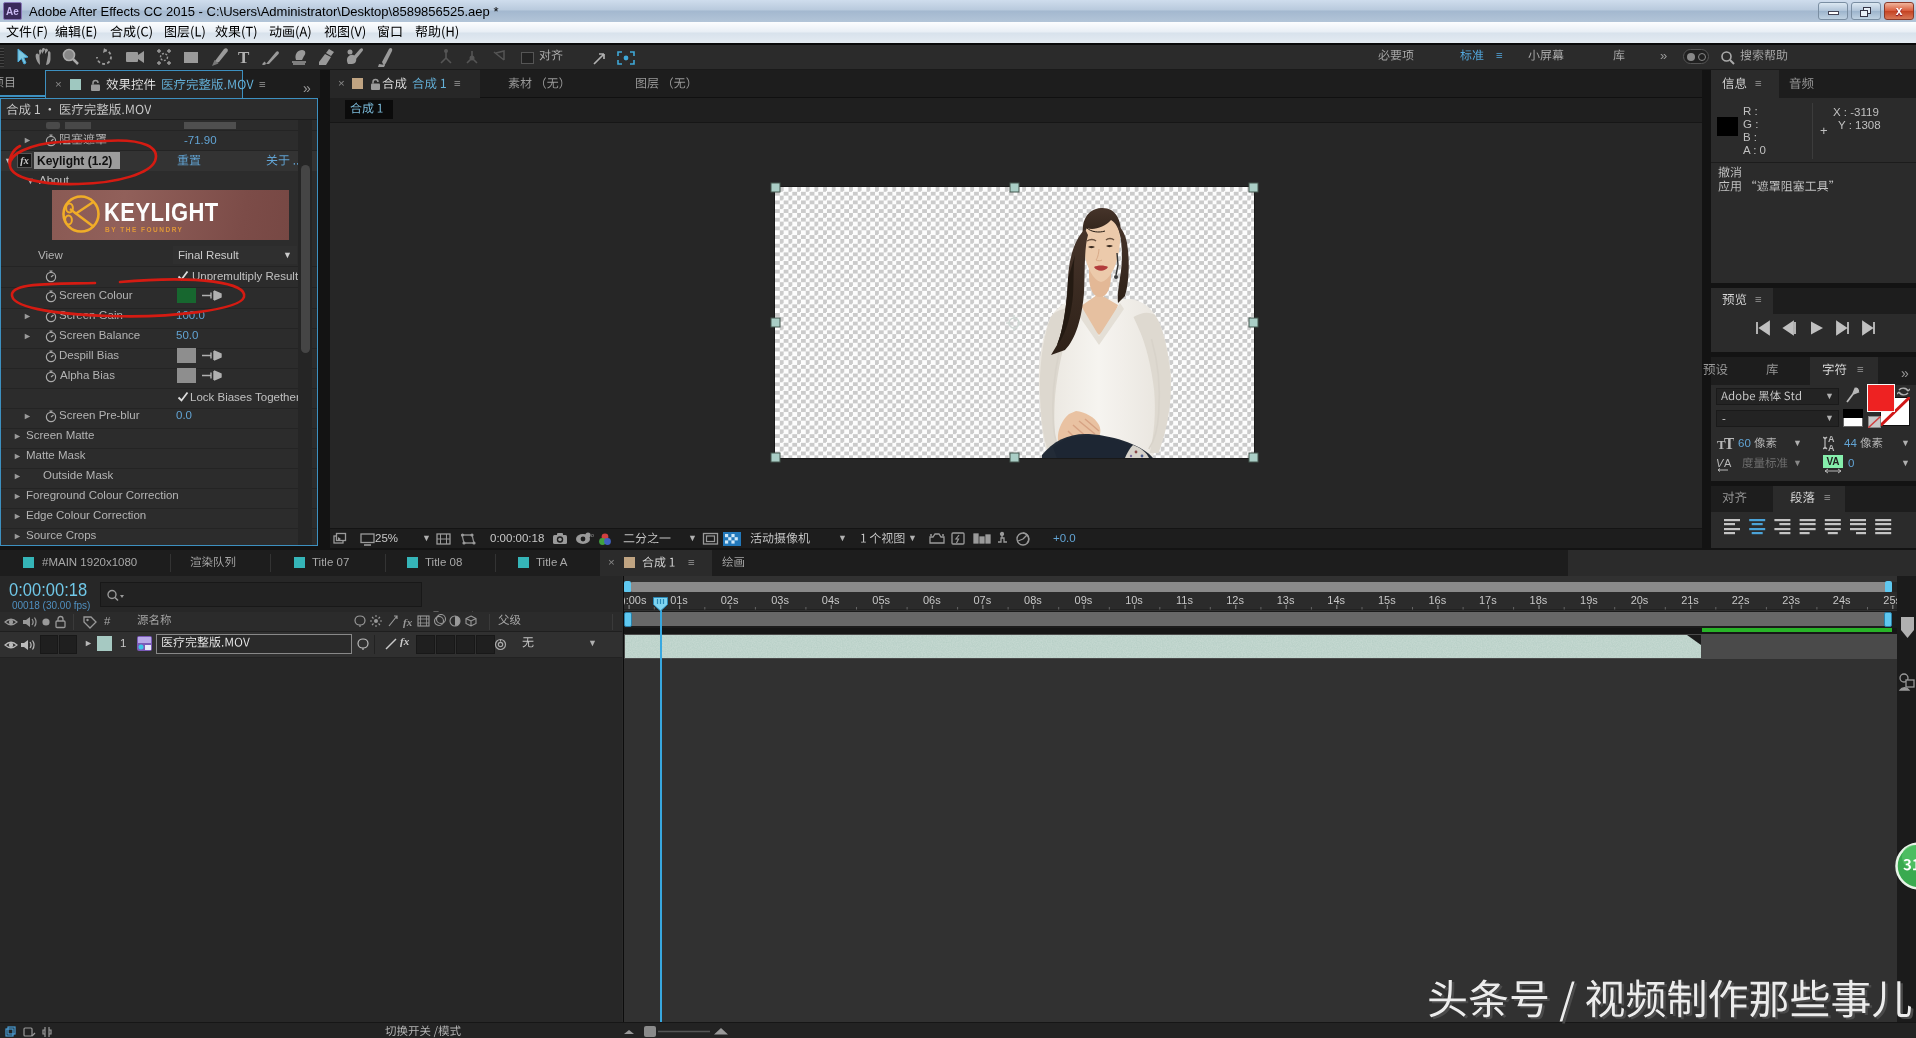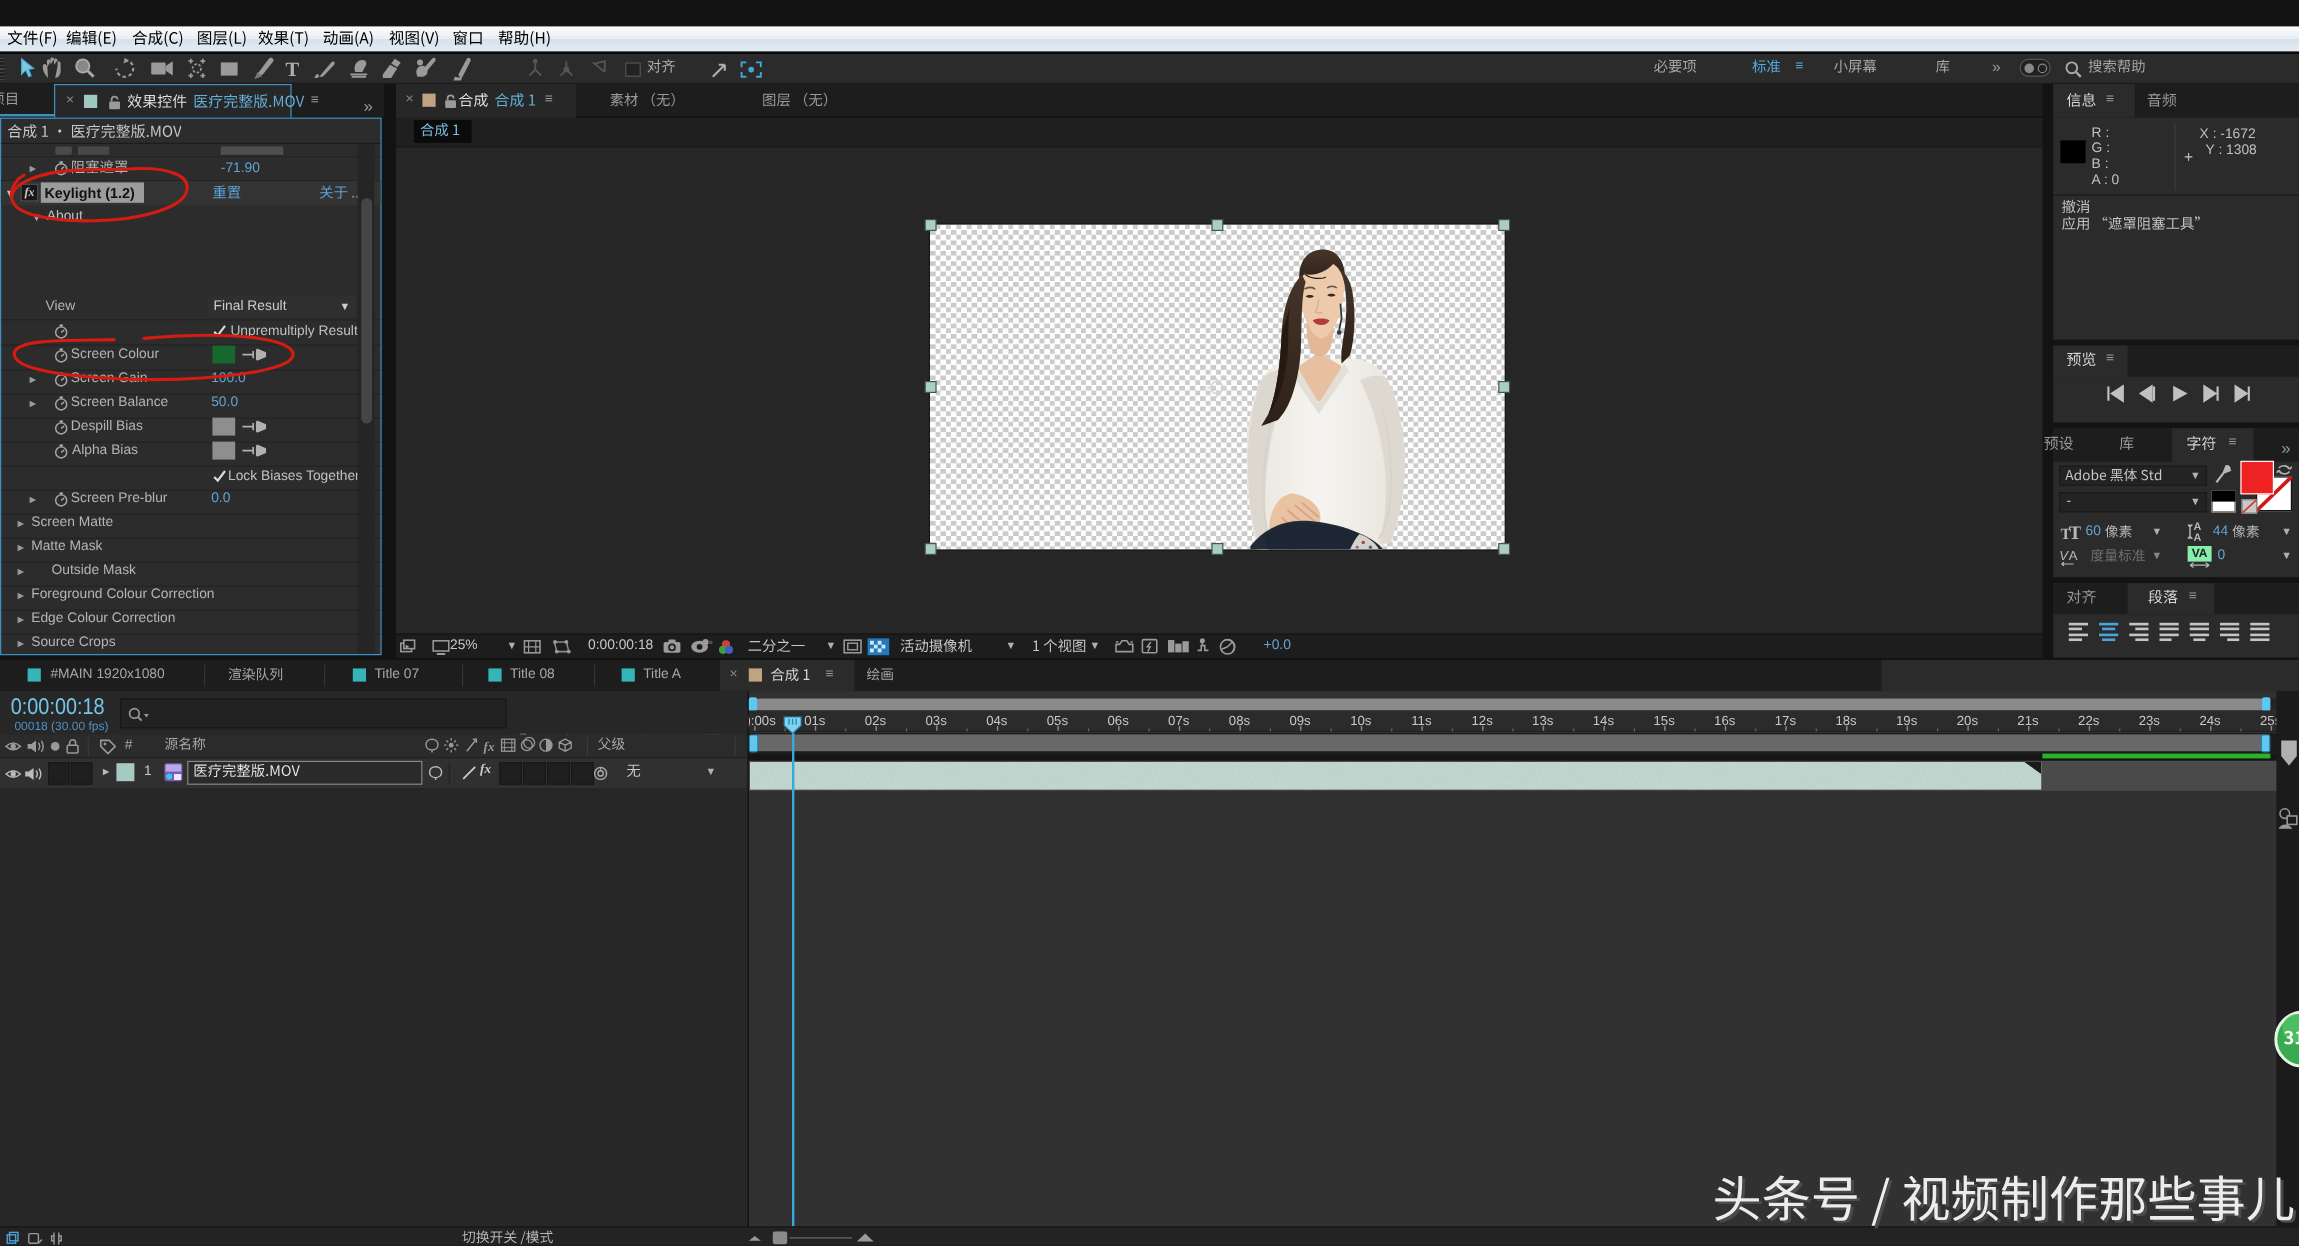--- a/index.html
+++ b/index.html
@@ -3,20 +3,32 @@
 *{margin:0;padding:0;box-sizing:border-box}
 html,body{width:1916px;height:1038px;overflow:hidden;background:#131313}
 #root{position:relative;width:1916px;height:1038px;font-family:"Liberation Sans",sans-serif}
 .ab{position:absolute}
 .t{position:absolute;font:11.5px "Liberation Sans",sans-serif;color:#b4b4b4;white-space:nowrap}
 .blue{color:#62a4d4}
 svg{display:block}
 </style></head><body>
 <div id="root">
 
+<div class="ab" style="left:0;top:0;width:1916px;height:22px;background:linear-gradient(#cfdded 0%,#b9cadd 45%,#a3b8cf 50%,#b3c5d8 100%)">
+ <div class="ab" style="left:3px;top:2px;width:19px;height:18px;background:#3a2a5a;border:1px solid #8878b8;border-radius:2px;color:#c8b8f0;font:bold 10px 'Liberation Sans';text-align:center;line-height:17px">Ae</div>
+ <div class="t" style="left:29px;top:4px;color:#000;font-size:13px">Adobe After Effects CC 2015 - C:\Users\Administrator\Desktop\8589856525.aep *</div>
+ <div class="ab" style="left:1818px;top:2px;width:30px;height:18px;background:linear-gradient(#dce8f2,#b0c4d8 49%,#9cb4cc 51%,#c0d2e2);border:1px solid #7a8ea2;border-radius:3px">
+   <div class="ab" style="left:9px;top:8px;width:11px;height:4px;background:#fff;border:1px solid #445"></div>
+      </div>
+ <div class="ab" style="left:1851px;top:2px;width:30px;height:18px;background:linear-gradient(#dce8f2,#b0c4d8 49%,#9cb4cc 51%,#c0d2e2);border:1px solid #7a8ea2;border-radius:3px">
+   <div class="ab" style="left:11px;top:4px;width:8px;height:7px;border:1px solid #334;background:#e8f0f8"></div>
+   <div class="ab" style="left:8px;top:7px;width:8px;height:7px;border:1px solid #334;background:#e8f0f8"></div>
+      </div>
+ <div class="ab" style="left:1884px;top:2px;width:30px;height:18px;background:linear-gradient(#f0b49c,#d85c3c 49%,#c44222 51%,#d87858);border:1px solid #8a3a2a;border-radius:3px;color:#fff;font:bold 12px 'Liberation Sans';text-align:center;line-height:16px;text-shadow:0 1px 1px #702">x</div>
+</div>
 
 <div class="ab" style="left:0;top:22px;width:1916px;height:21px;background:linear-gradient(#fcfdfe,#e8eef5 48%,#d8e2ec 52%,#e4ebf2)">
 <svg style="position:absolute;left:6px;top:3px" width="42.0" height="15.6" viewBox="0 0 42.0 15.6">
         <path transform="translate(0,11.4) scale(0.013000)" fill="#000" d="M423 -823C453 -774 485 -707 497 -666L580 -693C566 -734 531 -799 501 -847ZM50 -664V-590H206C265 -438 344 -307 447 -200C337 -108 202 -40 36 7C51 25 75 60 83 78C250 24 389 -48 502 -146C615 -46 751 28 915 73C928 52 950 20 967 4C807 -36 671 -107 560 -201C661 -304 738 -432 796 -590H954V-664ZM504 -253C410 -348 336 -462 284 -590H711C661 -455 592 -344 504 -253Z M1317 -341V-268H1604V80H1679V-268H1953V-341H1679V-562H1909V-635H1679V-828H1604V-635H1470C1483 -680 1494 -728 1504 -775L1432 -790C1409 -659 1367 -530 1309 -447C1327 -438 1359 -420 1373 -409C1400 -451 1425 -504 1446 -562H1604V-341ZM1268 -836C1214 -685 1126 -535 1032 -437C1045 -420 1067 -381 1075 -363C1107 -397 1137 -437 1167 -480V78H1239V-597C1277 -667 1311 -741 1339 -815Z M2239 196 2295 171C2209 29 2168 -141 2168 -311C2168 -480 2209 -649 2295 -792L2239 -818C2147 -668 2092 -507 2092 -311C2092 -114 2147 47 2239 196Z M2439 0H2531V-329H2811V-407H2531V-655H2861V-733H2439Z M2989 196C3081 47 3136 -114 3136 -311C3136 -507 3081 -668 2989 -818L2932 -792C3018 -649 3061 -480 3061 -311C3061 -141 3018 29 2932 171Z"></path>
       </svg>
 <svg style="position:absolute;left:55px;top:3px" width="42.4" height="15.6" viewBox="0 0 42.4 15.6">
         <path transform="translate(0,11.4) scale(0.013000)" fill="#000" d="M40 -54 58 15C140 -18 245 -61 346 -103L332 -163C223 -121 114 -79 40 -54ZM61 -423C75 -430 98 -435 205 -450C167 -386 132 -335 116 -316C87 -278 66 -252 45 -248C53 -230 64 -196 68 -182C87 -194 118 -204 339 -255C336 -271 333 -298 334 -317L167 -282C238 -374 307 -486 364 -597L303 -632C286 -593 265 -554 245 -517L133 -505C190 -593 246 -706 287 -815L215 -840C179 -719 112 -587 91 -554C71 -520 55 -496 38 -491C46 -473 57 -438 61 -423ZM624 -350V-202H541V-350ZM675 -350H746V-202H675ZM481 -412V72H541V-143H624V47H675V-143H746V46H797V-143H871V7C871 14 868 16 861 17C854 17 836 17 814 16C822 32 829 56 831 73C867 73 890 71 908 62C926 52 930 35 930 8V-413L871 -412ZM797 -350H871V-202H797ZM605 -826C621 -798 637 -762 648 -732H414V-515C414 -361 405 -139 314 21C329 28 360 50 372 63C465 -99 482 -335 483 -498H920V-732H729C717 -765 697 -811 675 -846ZM483 -668H850V-561H483Z M1551 -751H1819V-650H1551ZM1482 -808V-594H1892V-808ZM1081 -332C1089 -340 1119 -346 1153 -346H1244V-202L1040 -167L1056 -94L1244 -132V76H1313V-146L1427 -169L1423 -234L1313 -214V-346H1405V-414H1313V-568H1244V-414H1148C1176 -483 1204 -565 1228 -650H1412V-722H1247C1255 -756 1263 -791 1269 -825L1196 -840C1191 -801 1183 -761 1174 -722H1047V-650H1157C1136 -570 1115 -504 1105 -479C1088 -435 1075 -403 1058 -398C1066 -380 1077 -346 1081 -332ZM1815 -472V-386H1560V-472ZM1400 -76 1412 -8 1815 -40V80H1885V-46L1959 -52L1960 -115L1885 -110V-472H1953V-535H1423V-472H1491V-82ZM1815 -329V-242H1560V-329ZM1815 -185V-105L1560 -86V-185Z M2239 196 2295 171C2209 29 2168 -141 2168 -311C2168 -480 2209 -649 2295 -792L2239 -818C2147 -668 2092 -507 2092 -311C2092 -114 2147 47 2239 196Z M2439 0H2872V-79H2531V-346H2809V-425H2531V-655H2861V-733H2439Z M3026 196C3118 47 3173 -114 3173 -311C3173 -507 3118 -668 3026 -818L2969 -792C3055 -649 3098 -480 3098 -311C3098 -141 3055 29 2969 171Z"></path>
       </svg>
 <svg style="position:absolute;left:110px;top:3px" width="43.1" height="15.6" viewBox="0 0 43.1 15.6">
         <path transform="translate(0,11.4) scale(0.013000)" fill="#000" d="M517 -843C415 -688 230 -554 40 -479C61 -462 82 -433 94 -413C146 -436 198 -463 248 -494V-444H753V-511C805 -478 859 -449 916 -422C927 -446 950 -473 969 -490C810 -557 668 -640 551 -764L583 -809ZM277 -513C362 -569 441 -636 506 -710C582 -630 662 -567 749 -513ZM196 -324V78H272V22H738V74H817V-324ZM272 -48V-256H738V-48Z M1544 -839C1544 -782 1546 -725 1549 -670H1128V-389C1128 -259 1119 -86 1036 37C1054 46 1086 72 1099 87C1191 -45 1206 -247 1206 -388V-395H1389C1385 -223 1380 -159 1367 -144C1359 -135 1350 -133 1335 -133C1318 -133 1275 -133 1229 -138C1241 -119 1249 -89 1250 -68C1299 -65 1345 -65 1371 -67C1398 -70 1415 -77 1431 -96C1452 -123 1457 -208 1462 -433C1462 -443 1463 -465 1463 -465H1206V-597H1554C1566 -435 1590 -287 1628 -172C1562 -96 1485 -34 1396 13C1412 28 1439 59 1451 75C1528 29 1597 -26 1658 -92C1704 11 1764 73 1841 73C1918 73 1946 23 1959 -148C1939 -155 1911 -172 1894 -189C1888 -56 1876 -4 1847 -4C1796 -4 1751 -61 1714 -159C1788 -255 1847 -369 1890 -500L1815 -519C1783 -418 1740 -327 1686 -247C1660 -344 1641 -463 1630 -597H1951V-670H1626C1623 -725 1622 -781 1622 -839ZM1671 -790C1735 -757 1812 -706 1850 -670L1897 -722C1858 -756 1779 -805 1716 -836Z M2239 196 2295 171C2209 29 2168 -141 2168 -311C2168 -480 2209 -649 2295 -792L2239 -818C2147 -668 2092 -507 2092 -311C2092 -114 2147 47 2239 196Z M2715 13C2810 13 2882 -25 2940 -92L2889 -151C2842 -99 2789 -68 2719 -68C2579 -68 2491 -184 2491 -369C2491 -552 2584 -665 2722 -665C2785 -665 2833 -637 2872 -596L2922 -656C2880 -703 2810 -746 2721 -746C2535 -746 2396 -603 2396 -366C2396 -128 2532 13 2715 13Z M3075 196C3167 47 3222 -114 3222 -311C3222 -507 3167 -668 3075 -818L3018 -792C3104 -649 3147 -480 3147 -311C3147 -141 3104 29 3018 171Z"></path>
@@ -175,20 +187,31 @@
   <svg style="position:absolute;left:176px;top:55px" width="24.0" height="14.4" viewBox="0 0 24.0 14.4">
           <path transform="translate(0,10.6) scale(0.012000)" fill="#62a4d4" d="M159 -540V-229H459V-160H127V-100H459V-13H52V48H949V-13H534V-100H886V-160H534V-229H848V-540H534V-601H944V-663H534V-740C651 -749 761 -761 847 -776L807 -834C649 -806 366 -787 133 -781C140 -766 148 -739 149 -722C247 -724 354 -728 459 -734V-663H58V-601H459V-540ZM232 -360H459V-284H232ZM534 -360H772V-284H534ZM232 -486H459V-411H232ZM534 -486H772V-411H534Z M1651 -748H1820V-658H1651ZM1417 -748H1582V-658H1417ZM1189 -748H1348V-658H1189ZM1190 -427V-6H1057V50H1945V-6H1808V-427H1495L1509 -486H1922V-545H1520L1531 -603H1895V-802H1117V-603H1454L1446 -545H1068V-486H1436L1424 -427ZM1262 -6V-68H1734V-6ZM1262 -275H1734V-217H1262ZM1262 -320V-376H1734V-320ZM1262 -172H1734V-113H1262Z"></path>
         </svg>
   <svg style="position:absolute;left:265px;top:55px" width="36.7" height="14.4" viewBox="0 0 36.7 14.4">
           <path transform="translate(0,10.6) scale(0.012000)" fill="#62a4d4" d="M224 -799C265 -746 307 -675 324 -627H129V-552H461V-430C461 -412 460 -393 459 -374H68V-300H444C412 -192 317 -77 48 13C68 30 93 62 102 79C360 -11 470 -127 515 -243C599 -88 729 21 907 74C919 51 942 18 960 1C777 -44 640 -152 565 -300H935V-374H544L546 -429V-552H881V-627H683C719 -681 759 -749 792 -809L711 -836C686 -774 640 -687 600 -627H326L392 -663C373 -710 330 -780 287 -831Z M1124 -769V-694H1470V-441H1055V-366H1470V-30C1470 -9 1462 -3 1440 -3C1418 -2 1341 -1 1259 -4C1271 18 1285 53 1290 75C1393 75 1459 74 1496 61C1534 49 1549 25 1549 -30V-366H1946V-441H1549V-694H1876V-769Z M2363 13C2399 13 2429 -15 2429 -56C2429 -98 2399 -126 2363 -126C2326 -126 2297 -98 2297 -56C2297 -15 2326 13 2363 13Z M2641 13C2677 13 2707 -15 2707 -56C2707 -98 2677 -126 2641 -126C2604 -126 2575 -98 2575 -56C2575 -15 2604 13 2641 13Z M2919 13C2955 13 2985 -15 2985 -56C2985 -98 2955 -126 2919 -126C2882 -126 2853 -98 2853 -56C2853 -15 2882 13 2919 13Z"></path>
         </svg>
 
   <div class="t" style="left:25px;top:77px;color:#b0b0b0;font-size:9px">▼</div>
   <div class="t" style="left:38px;top:75px;color:#c0c0c0">About</div>
 
+  <div class="ab" style="left:51px;top:91px;width:237px;height:50px;background:linear-gradient(100deg,#8a5a54,#91605a 30%,#7c4c48 80%,#774844)">
+   <svg class="ab" style="left:8px;top:3px" width="44" height="44" viewBox="0 0 44 44" fill="none" stroke="#f0ad28" stroke-width="2.6">
+    <circle cx="21" cy="21" r="17.5"></circle>
+    <path d="M34 8.5 L16 20.5 L34 34" stroke-width="2.4"></path>
+    <path d="M16 20.5 L10 16" stroke-width="2.2"></path>
+    <ellipse cx="9.5" cy="15" rx="3.4" ry="4.6" stroke-width="2"></ellipse>
+    <ellipse cx="8.5" cy="27" rx="3.4" ry="4.6" stroke-width="2"></ellipse>
+   </svg>
+   <div class="t" style="left:52px;top:8px;color:#fdfdfd;font-size:25px;font-weight:bold;letter-spacing:.5px;transform:scaleX(.88);transform-origin:0 0">KEYLIGHT</div>
+   <div class="t" style="left:53px;top:36px;color:#e09838;font-size:6.5px;font-weight:bold;letter-spacing:1.5px">BY THE FOUNDRY</div>
+  </div>
 
   <div class="t" style="left:37px;top:150px">View</div>
   <div class="ab" style="left:172px;top:147px;width:124px;height:18px;background:#2f2f2f"></div>
   <div class="t" style="left:177px;top:150px;color:#ccc">Final Result</div>
   <div class="t" style="left:282px;top:151px;color:#ccc;font-size:9px">▼</div>
   <div class="ab" style="left:0;top:167px;width:316px;height:1px;background:#242424"></div>
 
   <svg class="ab" style="left:44px;top:171px" width="12" height="13" viewBox="0 0 12 13">
           <circle cx="6" cy="7" r="4.6" stroke="#aaa" fill="none" stroke-width="1.2"></circle>
           <path d="M4.5 1 h3 M6 1 v2 M6 7 L8.5 5" stroke="#aaa" stroke-width="1.2" fill="none"></path>
@@ -500,21 +523,21 @@
  <div class="t" style="left:44px;top:7px;color:#9a9a9a">≡</div>
  <svg style="position:absolute;left:78px;top:7px" width="25.0" height="15.0" viewBox="0 0 25.0 15.0">
         <path transform="translate(0,11.0) scale(0.012500)" fill="#9a9a9a" d="M435 -833C450 -808 464 -777 474 -749H112V-681H897V-749H558C548 -780 530 -819 509 -848ZM248 -659C274 -616 297 -557 306 -514H55V-446H946V-514H693C718 -556 743 -611 766 -659L685 -679C668 -631 638 -561 613 -514H349L385 -523C376 -565 351 -628 319 -675ZM267 -130H740V-21H267ZM267 -190V-294H740V-190ZM193 -358V81H267V43H740V79H818V-358Z M1701 -501C1699 -151 1688 -35 1446 30C1459 43 1477 67 1483 83C1743 9 1762 -129 1764 -501ZM1728 -84C1795 -34 1881 38 1923 82L1968 34C1925 -9 1837 -78 1770 -126ZM1428 -386C1376 -178 1261 -42 1049 25C1064 40 1081 65 1088 83C1315 3 1438 -144 1493 -371ZM1133 -397C1113 -323 1080 -248 1037 -197C1054 -189 1081 -172 1093 -162C1135 -217 1174 -301 1196 -383ZM1544 -609V-137H1608V-550H1854V-139H1922V-609H1742L1782 -714H1950V-781H1518V-714H1709C1699 -680 1686 -640 1672 -609ZM1114 -753V-529H1039V-461H1248V-158H1316V-461H1502V-529H1334V-652H1479V-716H1334V-841H1266V-529H1176V-753Z"></path>
       </svg>
  <div class="ab" style="left:6px;top:47px;width:21px;height:19px;background:#000"></div>
  <div class="t" style="left:32px;top:35px;color:#c0c0c0;font-size:11.5px">R :</div>
  <div class="t" style="left:32px;top:48px;color:#c0c0c0;font-size:11.5px">G :</div>
  <div class="t" style="left:32px;top:61px;color:#c0c0c0;font-size:11.5px">B :</div>
  <div class="t" style="left:32px;top:74px;color:#c0c0c0;font-size:11.5px">A : 0</div>
  <div class="ab" style="left:101px;top:33px;width:1px;height:56px;background:#3c3c3c"></div>
- <div class="t" style="left:122px;top:36px;color:#c0c0c0;font-size:11.5px">X : -1672</div>
+ <div class="t" style="left:122px;top:36px;color:#c0c0c0;font-size:11.5px">X : -3119</div>
  <div class="t" style="left:127px;top:49px;color:#c0c0c0;font-size:11.5px">Y : 1308</div>
  <div class="t" style="left:109px;top:53px;color:#c0c0c0;font-size:13px">+</div>
  <div class="ab" style="left:0;top:92px;width:205px;height:1px;background:#1c1c1c"></div>
  <svg style="position:absolute;left:7px;top:96px" width="24.0" height="14.4" viewBox="0 0 24.0 14.4">
         <path transform="translate(0,10.6) scale(0.012000)" fill="#c4c4c4" d="M306 -735V-672H412C389 -619 358 -570 347 -556C334 -539 322 -527 311 -525C318 -509 328 -478 331 -465C347 -474 376 -478 568 -507L585 -463L638 -486C623 -527 592 -591 565 -640L514 -620C524 -601 535 -580 546 -558L402 -539C429 -577 458 -624 482 -672H660V-735H520C511 -766 497 -805 483 -837L422 -825C433 -798 444 -764 453 -735ZM149 -839V-638H48V-568H149V-342L34 -309L54 -235L149 -266V-4C149 8 146 11 135 11C125 11 96 12 63 10C72 30 80 60 82 77C132 77 165 75 187 63C207 52 215 32 215 -4V-288L315 -321L304 -390L215 -362V-568H305V-638H215V-839ZM401 -243H542V-163H401ZM401 -296V-377H542V-296ZM337 -435V74H401V-109H542V-2C542 7 540 10 530 10C520 10 492 10 459 9C468 27 477 54 478 72C525 72 558 71 579 60C600 49 606 30 606 -2V-435ZM751 -600H853C842 -477 825 -366 796 -270C767 -368 751 -472 742 -565ZM726 -847C709 -684 678 -526 616 -423C631 -411 655 -382 663 -369C678 -394 691 -421 703 -450C715 -363 734 -269 763 -182C727 -97 677 -26 608 29C622 42 645 68 653 82C712 31 759 -30 795 -100C826 -31 866 30 917 78C928 61 950 33 963 21C904 -28 861 -97 829 -174C876 -292 903 -434 919 -600H962V-666H765C776 -721 786 -779 793 -838Z M1863 -812C1838 -753 1792 -673 1757 -622L1821 -595C1857 -644 1900 -717 1935 -784ZM1351 -778C1394 -720 1436 -641 1452 -590L1519 -623C1503 -674 1457 -750 1414 -807ZM1085 -778C1147 -745 1222 -693 1258 -656L1304 -714C1267 -750 1191 -799 1130 -829ZM1038 -510C1101 -478 1178 -426 1216 -390L1260 -449C1222 -485 1144 -533 1081 -563ZM1069 21 1134 70C1187 -25 1249 -151 1295 -258L1239 -303C1188 -189 1118 -56 1069 21ZM1453 -312H1822V-203H1453ZM1453 -377V-484H1822V-377ZM1604 -841V-555H1379V80H1453V-139H1822V-15C1822 -1 1817 3 1802 4C1786 5 1733 5 1676 3C1686 23 1697 54 1700 74C1776 74 1826 74 1857 62C1886 50 1895 27 1895 -14V-555H1679V-841Z"></path>
       </svg>
  <svg style="position:absolute;left:7px;top:110px" width="122.7" height="14.4" viewBox="0 0 122.7 14.4">
         <path transform="translate(0,10.6) scale(0.012000)" fill="#c4c4c4" d="M264 -490C305 -382 353 -239 372 -146L443 -175C421 -268 373 -407 329 -517ZM481 -546C513 -437 550 -295 564 -202L636 -224C621 -317 584 -456 549 -565ZM468 -828C487 -793 507 -747 521 -711H121V-438C121 -296 114 -97 36 45C54 52 88 74 102 87C184 -62 197 -286 197 -438V-640H942V-711H606C593 -747 565 -804 541 -848ZM209 -39V33H955V-39H684C776 -194 850 -376 898 -542L819 -571C781 -398 704 -194 607 -39Z M1153 -770V-407C1153 -266 1143 -89 1032 36C1049 45 1079 70 1090 85C1167 0 1201 -115 1216 -227H1467V71H1543V-227H1813V-22C1813 -4 1806 2 1786 3C1767 4 1699 5 1629 2C1639 22 1651 55 1655 74C1749 75 1807 74 1841 62C1875 50 1887 27 1887 -22V-770ZM1227 -698H1467V-537H1227ZM1813 -698V-537H1543V-698ZM1227 -466H1467V-298H1223C1226 -336 1227 -373 1227 -407ZM1813 -466V-298H1543V-466Z M2994 -809 2973 -847C2909 -818 2848 -749 2848 -660C2848 -605 2884 -565 2927 -565C2972 -565 2995 -599 2995 -630C2995 -666 2970 -694 2933 -694C2922 -694 2911 -691 2905 -686C2905 -730 2940 -782 2994 -809ZM3186 -809 3165 -847C3101 -818 3040 -749 3040 -660C3040 -605 3076 -565 3119 -565C3164 -565 3187 -599 3187 -630C3187 -666 3162 -694 3124 -694C3113 -694 3103 -691 3097 -686C3097 -730 3132 -782 3186 -809Z M3290 -762C3342 -713 3406 -644 3435 -600L3494 -644C3464 -688 3398 -754 3346 -800ZM3697 -268C3681 -213 3649 -142 3610 -99L3664 -70C3704 -116 3731 -188 3751 -247ZM3792 -249C3800 -193 3806 -121 3805 -74L3863 -78C3864 -125 3857 -197 3847 -252ZM3906 -245C3928 -190 3950 -119 3959 -72L4015 -87C4006 -133 3982 -204 3960 -258ZM4026 -255C4063 -201 4104 -126 4121 -77L4177 -102C4158 -149 4118 -222 4077 -276ZM3474 -493H3274V-423H3403V-100C3359 -83 3310 -43 3261 4L3306 64C3360 2 3412 -50 3449 -50C3472 -50 3503 -21 3545 3C3615 43 3700 53 3818 53C3915 53 4091 47 4164 42C4165 22 4176 -10 4184 -29C4086 -18 3937 -11 3820 -11C3711 -11 3625 -18 3561 -54C3520 -76 3497 -97 3474 -106ZM3812 -831C3825 -805 3841 -771 3851 -742H3569V-527C3569 -411 3559 -254 3479 -141C3495 -134 3524 -113 3536 -101C3623 -222 3637 -399 3637 -526V-679H4171V-742H3931C3920 -773 3900 -815 3881 -847ZM3758 -654V-559H3638V-498H3758V-312H4053V-498H4170V-559H4053V-654H3984V-559H3825V-654ZM3984 -498V-371H3825V-498Z M4872 -744H5040V-649H4872ZM4637 -744H4802V-649H4637ZM4408 -744H4568V-649H4408ZM4449 -266H4998V-202H4449ZM4449 -380H4998V-318H4449ZM4279 -88V-28H4684V79H4760V-28H5169V-88H4760V-149H5073V-434H4750V-487H5125V-541H4750V-592H5115V-801H4336V-592H4675V-434H4376V-149H4684V-88Z M5674 -784V-23H5560V47H6186V-23H6103V-784ZM5745 -23V-216H6028V-23ZM5745 -470H6028V-285H5745ZM5745 -538V-714H6028V-538ZM5311 -799V78H5382V-731H5525C5501 -664 5469 -576 5437 -505C5517 -425 5537 -357 5538 -302C5538 -270 5532 -243 5515 -232C5505 -226 5494 -223 5481 -222C5463 -221 5441 -221 5416 -224C5427 -204 5435 -176 5435 -157C5460 -156 5487 -156 5509 -159C5530 -161 5548 -167 5564 -178C5593 -199 5606 -240 5606 -295C5605 -358 5586 -430 5506 -513C5542 -592 5583 -690 5615 -772L5566 -802L5555 -799Z M6334 -7V56H7121V-7H6761V-106H6960V-166H6761V-249H6689V-166H6493V-106H6689V-7ZM6664 -831C6676 -810 6690 -785 6702 -762H6298V-591H6371V-697H7076V-591H7152V-762H6792C6779 -789 6759 -822 6742 -847ZM6284 -346V-281H6523C6459 -214 6360 -156 6265 -127C6281 -112 6303 -87 6314 -69C6424 -108 6540 -190 6607 -281H6841C6910 -193 7026 -113 7138 -76C7150 -94 7172 -122 7188 -137C7091 -163 6991 -217 6927 -281H7169V-346H6907V-419H7049V-474H6907V-543H7063V-600H6907V-662H6834V-600H6618V-662H6546V-600H6383V-543H6546V-474H6399V-419H6546V-346ZM6618 -543H6834V-474H6618ZM6618 -419H6834V-346H6618Z M7276 -72V3H8175V-72H7763V-650H8124V-727H7328V-650H7680V-72Z M8829 -84C8940 -32 9056 32 9126 81L9186 25C9111 -22 8990 -86 8877 -137ZM8552 -133C8490 -79 8365 -12 8264 26C8282 40 8307 65 8319 81C8420 40 8543 -25 8623 -88ZM8436 -792V-209H8276V-141H9175V-209H9026V-792ZM8508 -209V-300H8951V-209ZM8508 -586H8951V-501H8508ZM8508 -644V-730H8951V-644ZM8508 -444H8951V-357H8508Z M9454 -599 9475 -561C9539 -591 9600 -659 9600 -748C9600 -803 9564 -843 9521 -843C9476 -843 9453 -810 9453 -778C9453 -742 9478 -714 9515 -714C9526 -714 9537 -718 9543 -722C9543 -678 9508 -626 9454 -599ZM9262 -599 9283 -561C9347 -591 9408 -659 9408 -748C9408 -803 9372 -843 9329 -843C9284 -843 9261 -810 9261 -778C9261 -742 9286 -714 9324 -714C9335 -714 9345 -718 9351 -722C9351 -678 9316 -626 9262 -599Z"></path>
       </svg>
 </div>

